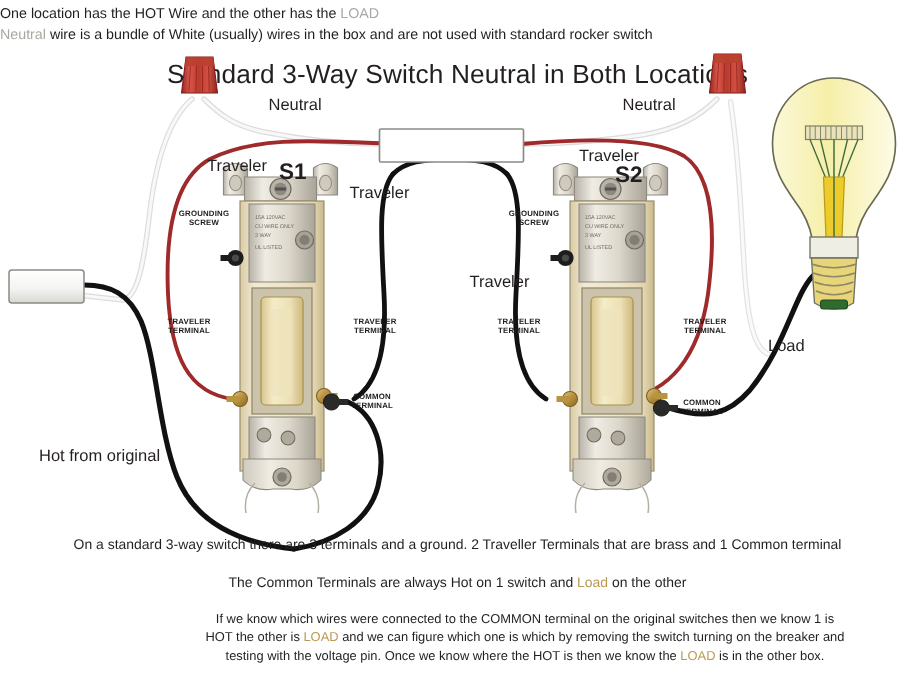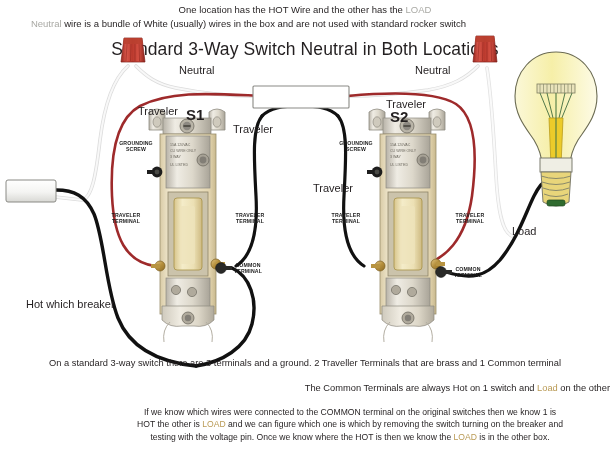--- a/index.html
+++ b/index.html
@@ -14,25 +14,25 @@
     height:458px;
     background:#ffffff;
     overflow:hidden;
   }
   #svg-layer{
     position:absolute;
     left:0; top:0;
     width:610px; height:458px;
   }
   .txt{ position:absolute; white-space:nowrap; }
-  .hdr1{ left:0; top:4px; width:610px; text-align:center; font-size:9.5px; }
-  .hdr2{ left:0; top:18px; width:497px; text-align:center; font-size:9.5px; }
+  .hdr1{ left:0; top:4px; width:610px; font-size:9.5px; }
+  .hdr2{ left:0; top:18px; width:497px; font-size:9.5px; }
   .title{ left:0; top:39px; width:610px; text-align:center; font-size:17.5px; letter-spacing:.1px;}
   .foot1{ left:0; top:358px; width:610px; text-align:center; font-size:9.3px; }
-  .foot2{ left:0; top:383px; width:610px; text-align:right; font-size:9.3px; }
+  .foot2{ left:0; top:383px; width:610px; text-align:center; font-size:9.3px; }
   .foot3{ left:90px; top:406px; width:430px; text-align:center; font-size:8.6px; line-height:12.4px; white-space:normal;margin-left:45px;}
   .dim{ color:#a9a9a4; }
   .gold{ color:#b99a55; }
   .lbl{ font-size:11px; }
   .sw-name{ font-size:15px;font-weight:bold; }
   .tiny{ font-size:5.2px; font-weight:bold; letter-spacing:.15px; line-height:6.4px;
          text-align:center; white-space:normal; color:#1b1b1b;}
 </style>
 </head>
 <body>
@@ -327,23 +327,23 @@
   <div class="txt lbl" style="left:179px; top:64px;">Neutral</div>
   <div class="txt lbl" style="left:415px; top:64px;">Neutral</div>
 
   <div class="txt lbl" style="left:138px; top:105px;">Traveler</div>
   <div class="txt lbl" style="left:386px; top:98px;">Traveler</div>
 
   <div class="txt lbl" style="left:233px; top:123px;">Traveler</div>
   <div class="txt lbl" style="left:313px; top:182px;">Traveler</div>
 
   <div class="txt sw-name" style="left:186px; top:106px;">S1</div>
-  <div class="txt sw-name" style="left:390px; top:108px;">S2</div>
-
-  <div class="txt lbl" style="left:26px; top:298px;">Hot which breaker</div>
+  <div class="txt sw-name" style="left:410px; top:108px;">S2</div>
+
+  <div class="txt lbl" style="left:26px; top:298px;">Hot from original</div>
   <div class="txt lbl" style="left:512px; top:225px;">Load</div>
 
   <div class="txt tiny" style="left:112px; top:140px; width:48px;">
     <span>GROUNDING</span><br>
     <span>SCREW</span>
   </div>
   <div class="txt tiny" style="left:104px; top:212px; width:44px;">
     <span>TRAVELER</span><br>
     <span>TERMINAL</span>
   </div>

